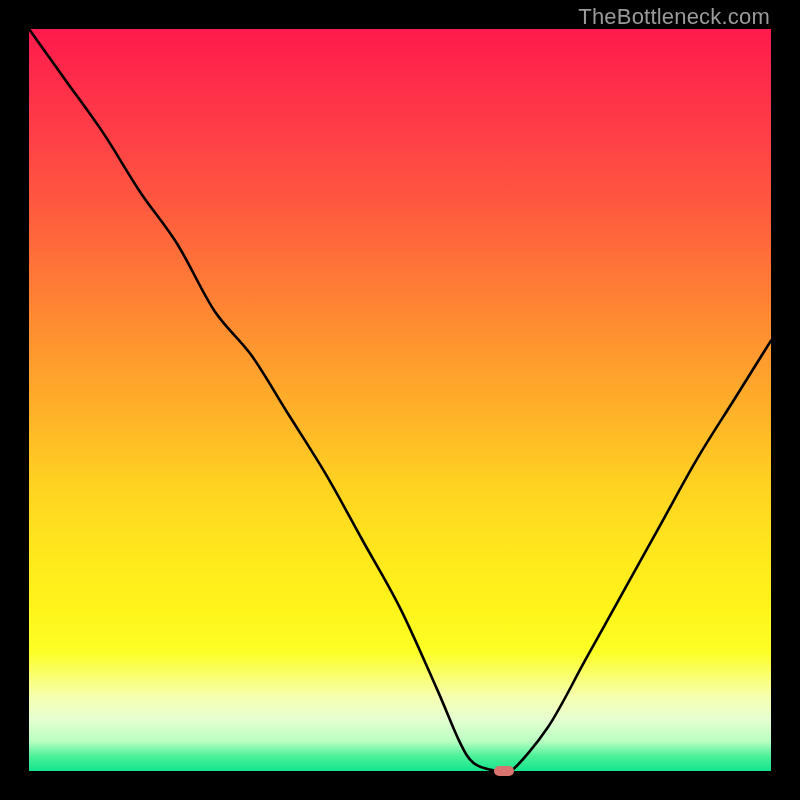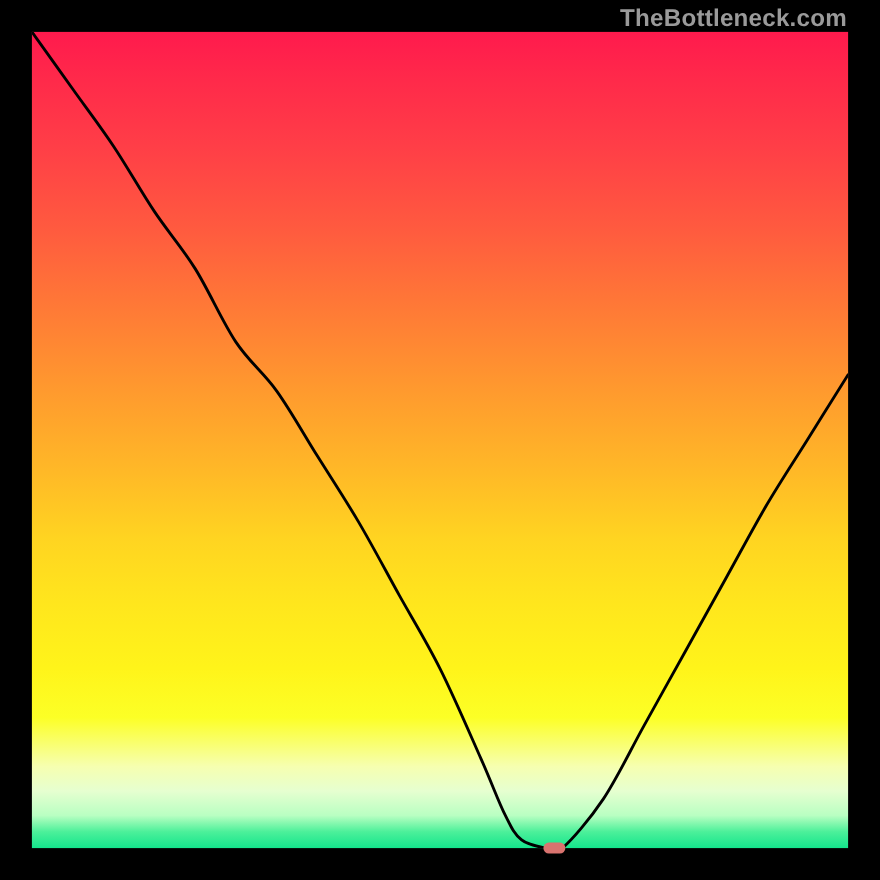--- a/index.html
+++ b/index.html
@@ -43,21 +43,21 @@
       #4cf09a 98%,
       #14e58c 100%
     );
   }
   .watermark {
     position: absolute;
     top: 4px;
     right: 30px;
     color: #9a9a9a;
     font-size: 22px;
-    font-weight: 700;
+    font-weight: 400;
     letter-spacing: 0.2px;
     user-select: none;
   }
   svg.curve {
     position: absolute;
     left: 0;
     top: 0;
     width: 742px;
     height: 742px;
   }

